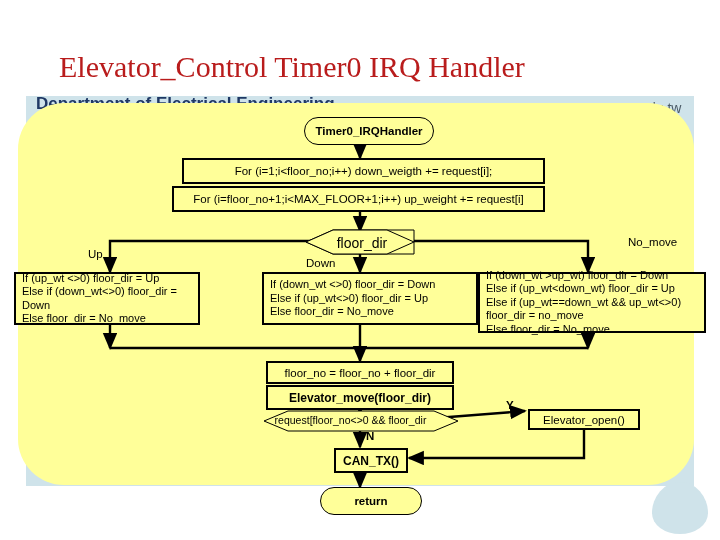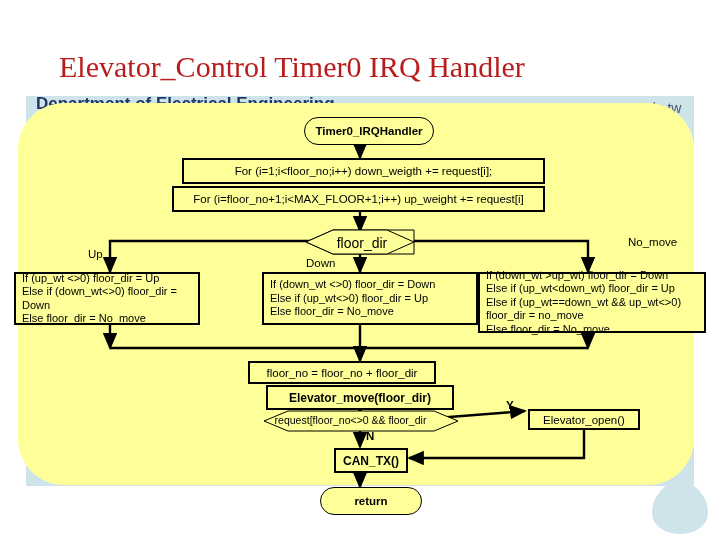--- a/index.html
+++ b/index.html
@@ -168,21 +168,21 @@
     </div>
 
     <div class="node left" style="left:478px;top:272px;width:228px;height:61px;">
       <span class="codebox">If (down_wt &gt;up_wt) floor_dir = Down
 Else if (up_wt&lt;down_wt) floor_dir = Up
 Else if (up_wt==down_wt &amp;&amp; up_wt&lt;&gt;0)
 floor_dir  = no_move
 Else floor_dir = No_move</span>
     </div>
 
-    <div class="node center onelinebox" style="left:248px;top:361px;width:188px;height:23px;">
+    <div class="node center onelinebox" style="left:266px;top:361px;width:188px;height:23px;">
       <span style="width:100%;">floor_no = floor_no + floor_dir</span>
     </div>
 
     <div class="node center boldbox" style="left:266px;top:385px;width:188px;height:25px;">
       <span style="width:100%;">Elevator_move(floor_dir)</span>
     </div>
 
     <svg style="position:absolute;left:264px;top:411px;width:194px;height:20px;overflow:visible;" viewBox="0 0 194 20">
       <polygon points="0,10 24,0 170,0 194,10 170,20 24,20" fill="#ffff99" stroke="#000" stroke-width="1"></polygon>
     </svg>

